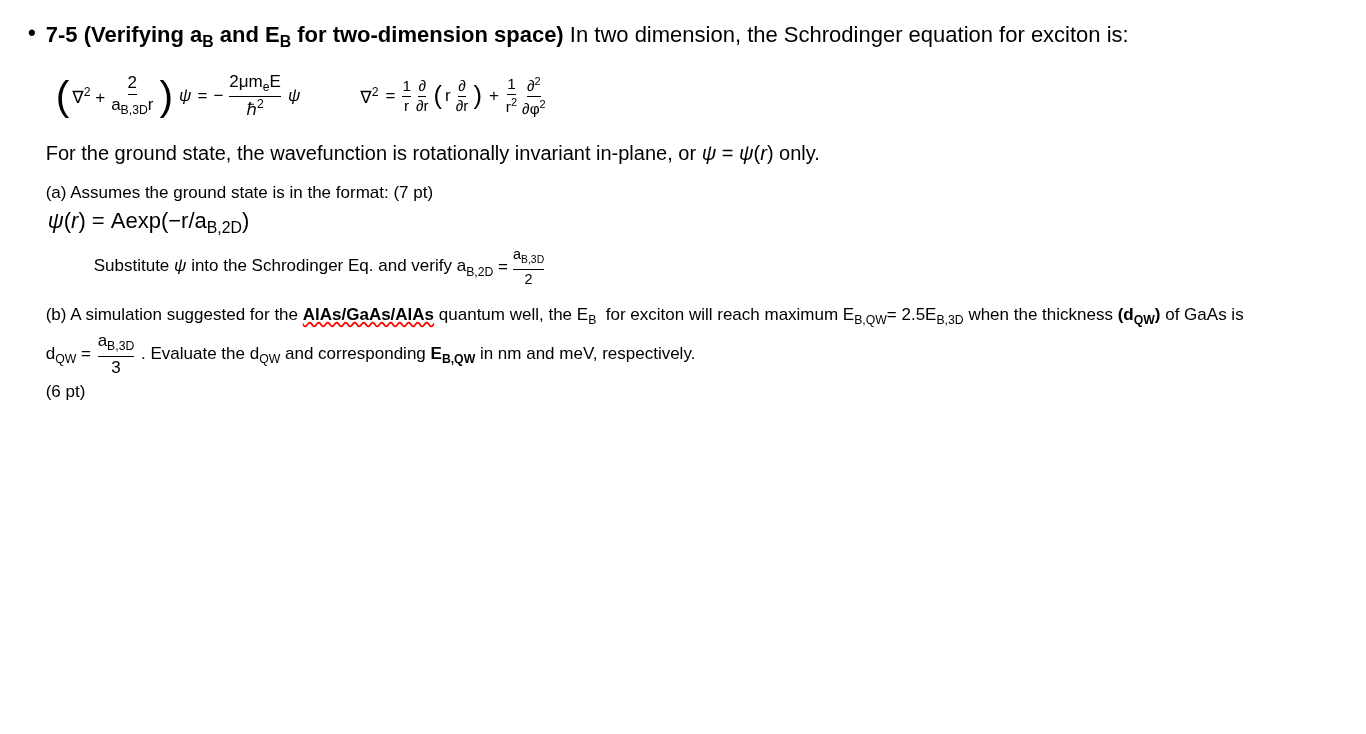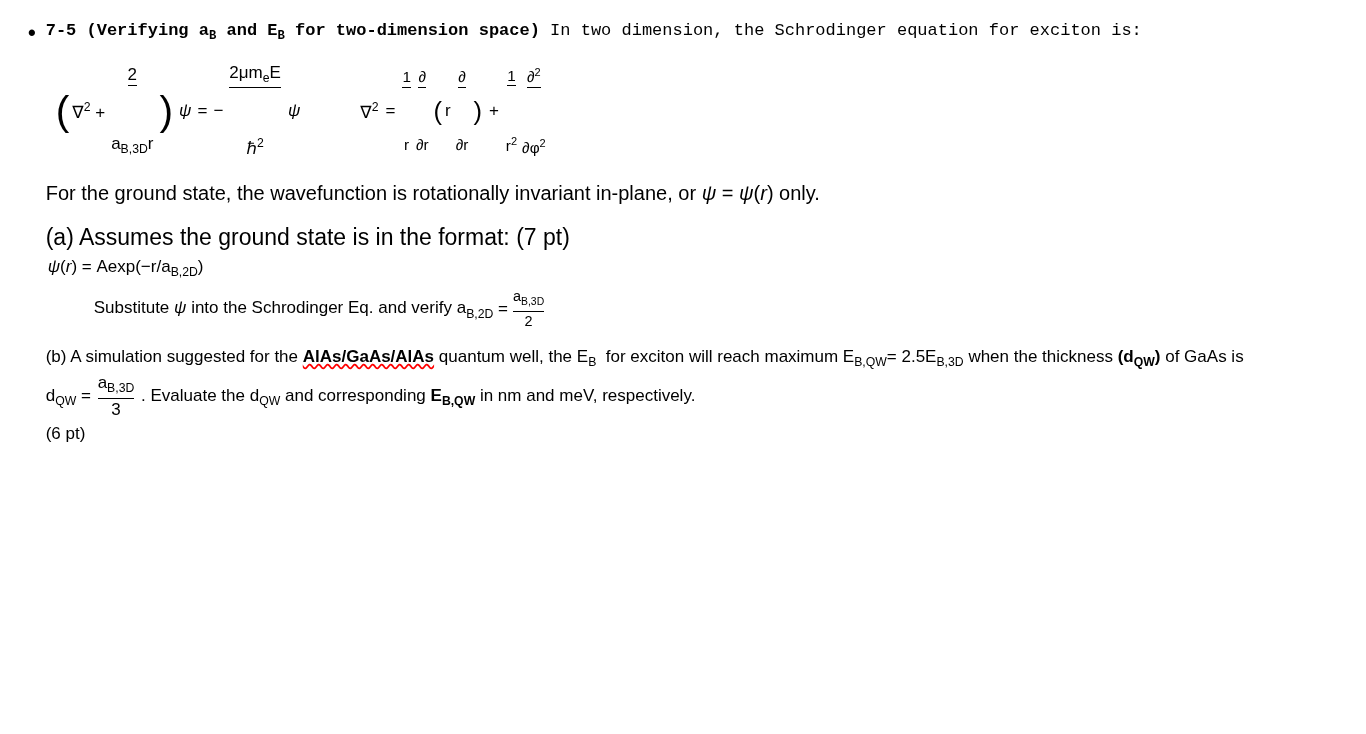--- a/index.html
+++ b/index.html
@@ -22,62 +22,61 @@
       font-size: 22px;
       font-weight: bold;
       margin-right: 10px;
       margin-top: 2px;
       flex-shrink: 0;
     }
     .content {
       flex: 1;
     }
     .header-line {
-      font-size: 17px;
+      font-size: 22px;
       line-height: 1.55;
       margin-bottom: 2px;
-      font-family: Liberation Mono, monospace;
     }
     .bold { font-weight: bold; }
     .math-block {
       display: flex;
       flex-direction: row;
       align-items: center;
       gap: 60px;
       margin: 18px 0 18px 10px;
     }
     .frac {
       display: inline-flex;
       flex-direction: column;
       align-items: center;
       vertical-align: middle;
       line-height: 1.1;
     }
     .frac .num { border-bottom: 1.5px solid #000; padding-bottom: 1px; text-align: center; }
-    .frac .den { padding-top: 1px; text-align: center; margin-top: 48px; }
+    .frac .den { padding-top: 1px; text-align: center; }
     .paren-big {
       font-size: 2.4em;
       line-height: 0.85;
       font-weight: 100;
     }
     sub { font-size: 0.72em; }
     sup { font-size: 0.72em; }
     .text-block {
       margin-bottom: 10px;
       line-height: 1.6;
       font-size: 20px;
     }
     .part-label {
-      font-size: 23px;
+      font-size: 17px;
       margin-top: 0;
       margin-bottom: 2px;
       line-height: 1.6;
     }
     .psi-formula {
-      font-size: 17px;
+      font-size: 22px;
       margin-bottom: 8px;
       margin-left: 2px;
     }
     .substitute-line {
       font-size: 17px;
       margin-left: 48px;
       margin-bottom: 14px;
       line-height: 1.6;
     }
     .part-b {

